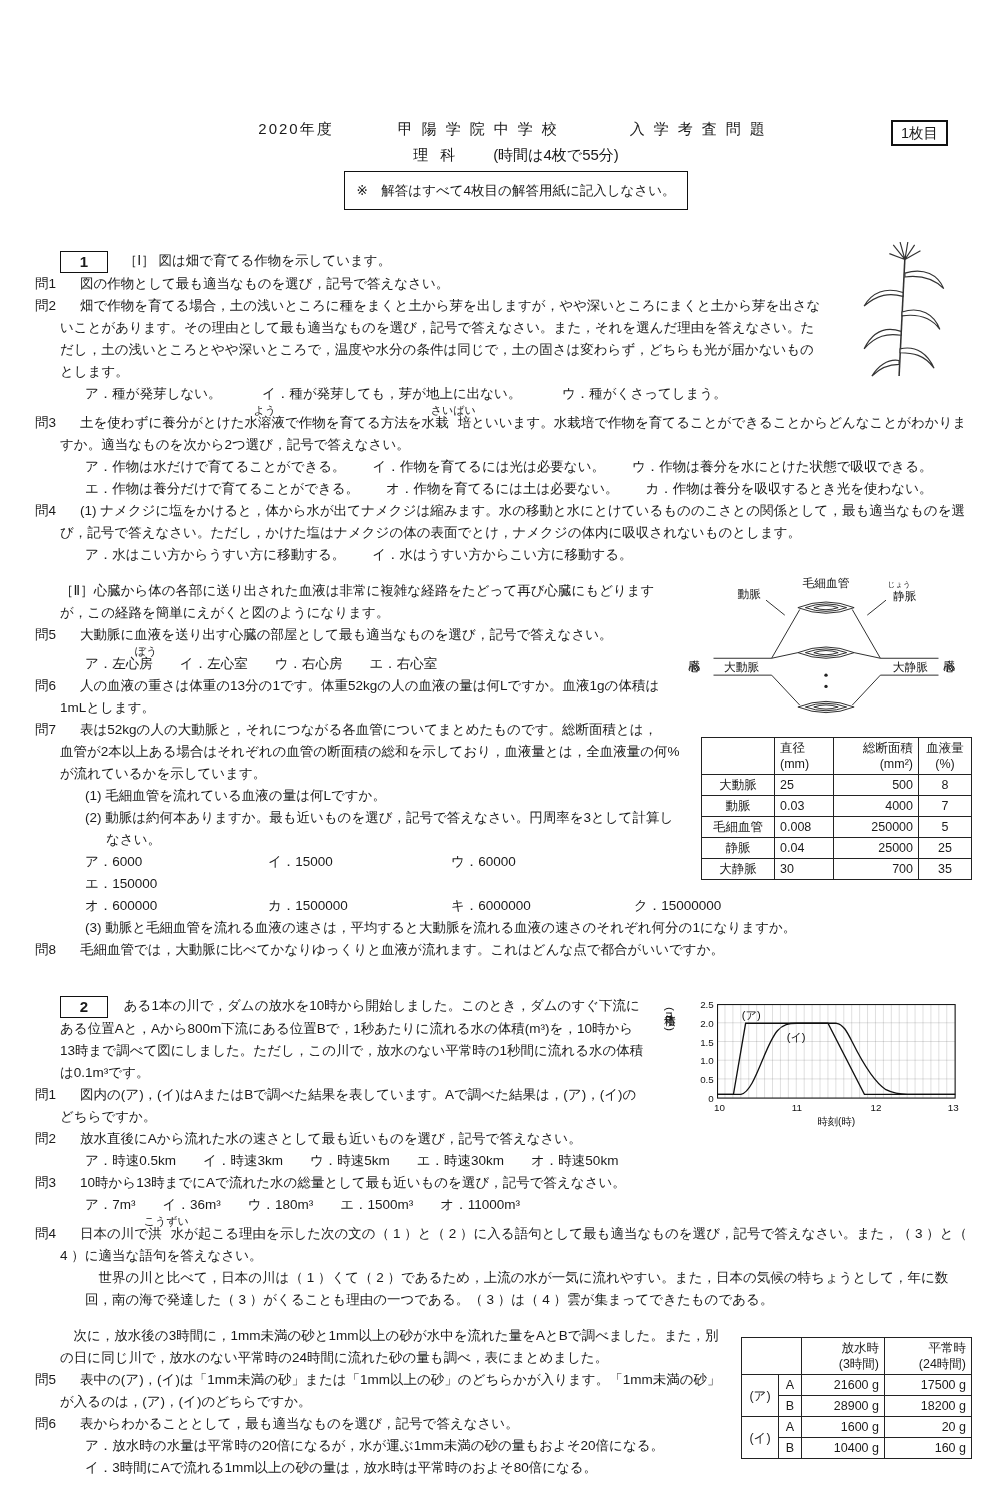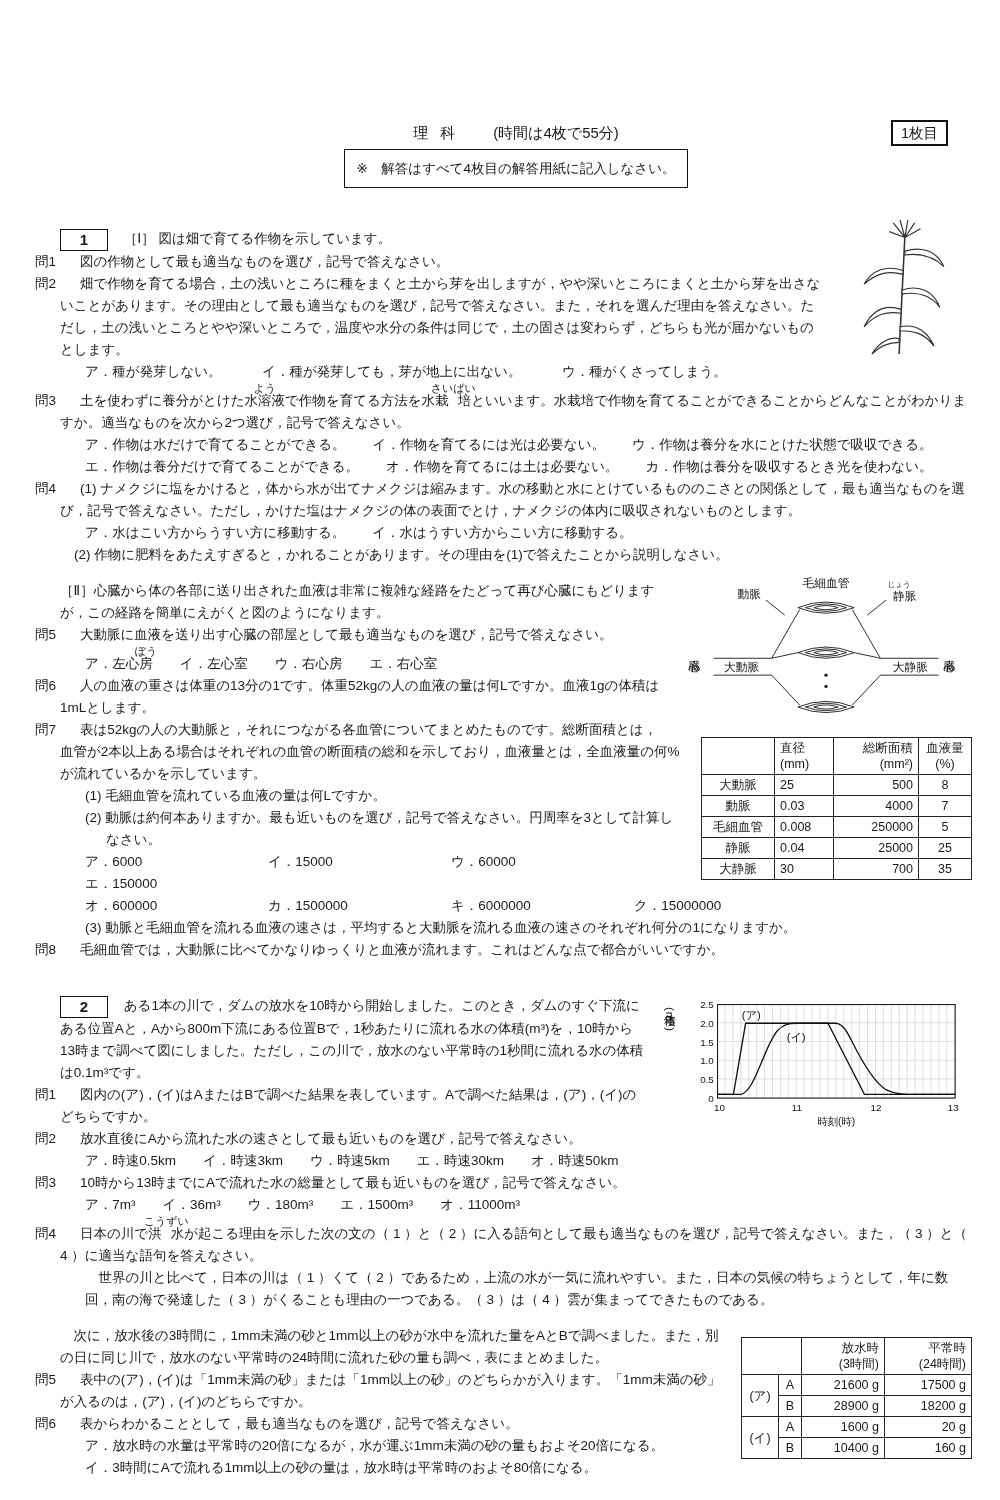--- a/index.html
+++ b/index.html
@@ -52,20 +52,25 @@
   .gap1{height:14px;}
   svg text{font-family:"Liberation Sans","DejaVu Sans",sans-serif;}
 </style>
 </head>
 <body>
 
 <div class="page">
 
   <div class="sheet-badge">1枚目</div>
 
+  <div class="hdr1">
+    <span class="yr">2020年度</span>
+    <span class="sp">甲陽学院中学校</span>
+    <span class="sp">入学考査問題</span>
+  </div>
   <div class="hdr2">
     <span class="subj">理科</span>
     <span>(時間は4枚で55分)</span>
   </div>
   <div class="hdr3">
     <span class="notebox">※　解答はすべて4枚目の解答用紙に記入しなさい。</span>
   </div>
 
   <div class="sec">
 
@@ -100,21 +105,20 @@
     <div class="q">
       <span class="ql">問3</span><span><span>土を使わずに養分がとけた水</span><ruby><span>溶</span><rt>よう</rt></ruby><span>液で作物を育てる方法を水</span><ruby><span>栽培</span><rt>さいばい</rt></ruby><span>といいます。水栽培で作物を育てることができることからどんなことがわかりますか。適当なものを次から2つ選び，記号で答えなさい。</span></span>
     </div>
     <div class="opt">ア．作物は水だけで育てることができる。　　イ．作物を育てるには光は必要ない。　　ウ．作物は養分を水にとけた状態で吸収できる。</div>
     <div class="opt">エ．作物は養分だけで育てることができる。　　オ．作物を育てるには土は必要ない。　　カ．作物は養分を吸収するとき光を使わない。</div>
 
     <div class="q">
       <span class="ql">問4</span><span>(1) ナメクジに塩をかけると，体から水が出てナメクジは縮みます。水の移動と水にとけているもののこさとの関係として，最も適当なものを選び，記号で答えなさい。ただし，かけた塩はナメクジの体の表面でとけ，ナメクジの体内に吸収されないものとします。</span>
     </div>
     <div class="opt">ア．水はこい方からうすい方に移動する。　　イ．水はうすい方からこい方に移動する。</div>
-    <div class="sub2">(2) 作物に肥料をあたえすぎると，かれることがあります。その理由を(1)で答えたことから説明しなさい。</div>
 
     <div class="rightfloat" style="margin-top:6px;">
       <svg width="292" height="150" viewBox="0 0 300 160" fill="none" stroke="#222" stroke-width="1">
 
         <path d="M30 92 H92 M30 110 H92 M208 92 H270 M208 110 H270"></path>
         <path d="M92 92 L122 40 M92 92 L120 86 M92 110 L122 142"></path>
         <path d="M208 92 L178 40 M208 92 L180 86 M208 110 L178 142"></path>
 
         <path d="M86 30 L106 46 M214 30 L194 46"></path>
 

